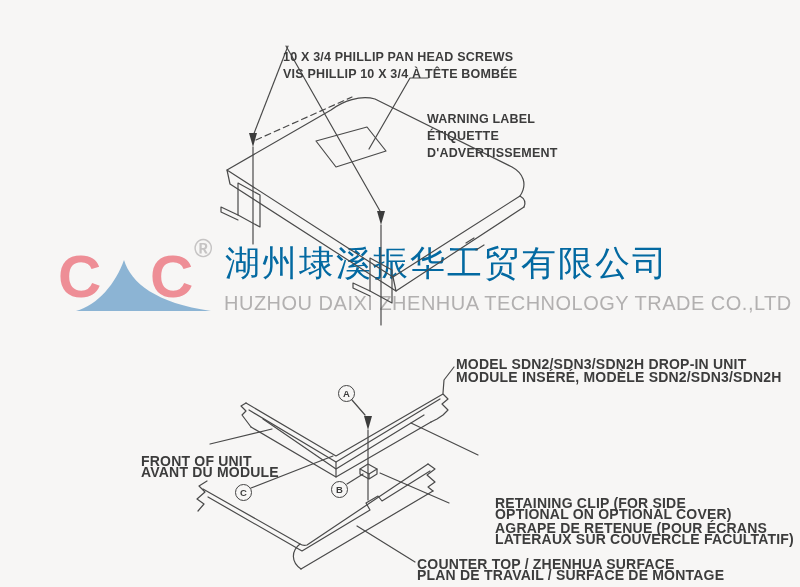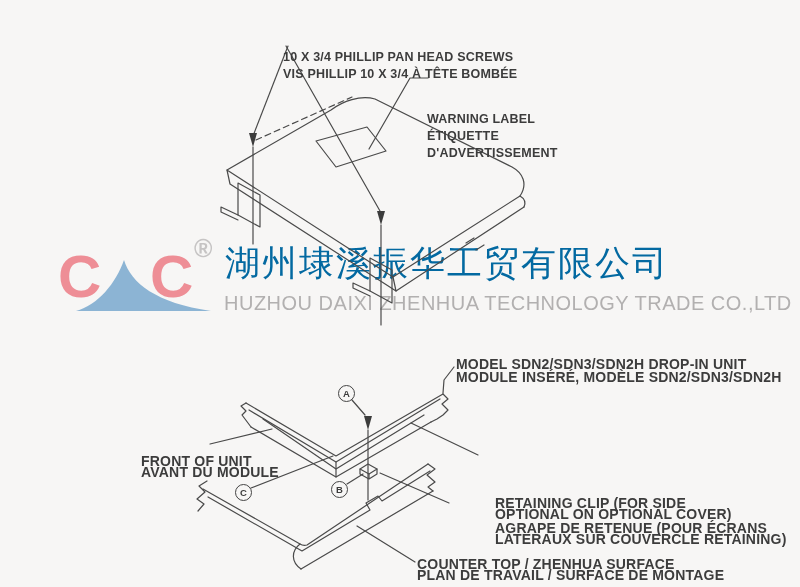--- a/index.html
+++ b/index.html
@@ -133,21 +133,21 @@
     <div>FRONT OF UNIT</div>
     <div>AVANT DU MODULE</div>
   </div>
 
 
   <div class="lbl lbl-sm" style="left:477px;top:498px;margin-left:18px;">
     <div>RETAINING CLIP (FOR SIDE</div>
     <div>OPTIONAL ON OPTIONAL COVER)</div>
     <div class="gap"></div>
     <div>AGRAPE DE RETENUE (POUR ÉCRANS</div>
-    <div>LATERAUX SUR COUVERCLE RETAINING)</div>
+    <div>LATERAUX SUR COUVERCLE FACULTATIF)</div>
   </div>
 
   <div class="lbl lbl-sm" style="left:417px;top:559px;">
     <div>COUNTER TOP / ZHENHUA SURFACE</div>
     <div>PLAN DE TRAVAIL / SURFACE DE MONTAGE</div>
   </div>
 
   <div class="callout" style="left:338px;top:385px;">A</div>
   <div class="callout" style="left:331px;top:481px;">B</div>
   <div class="callout" style="left:235px;top:484px;">C</div>

